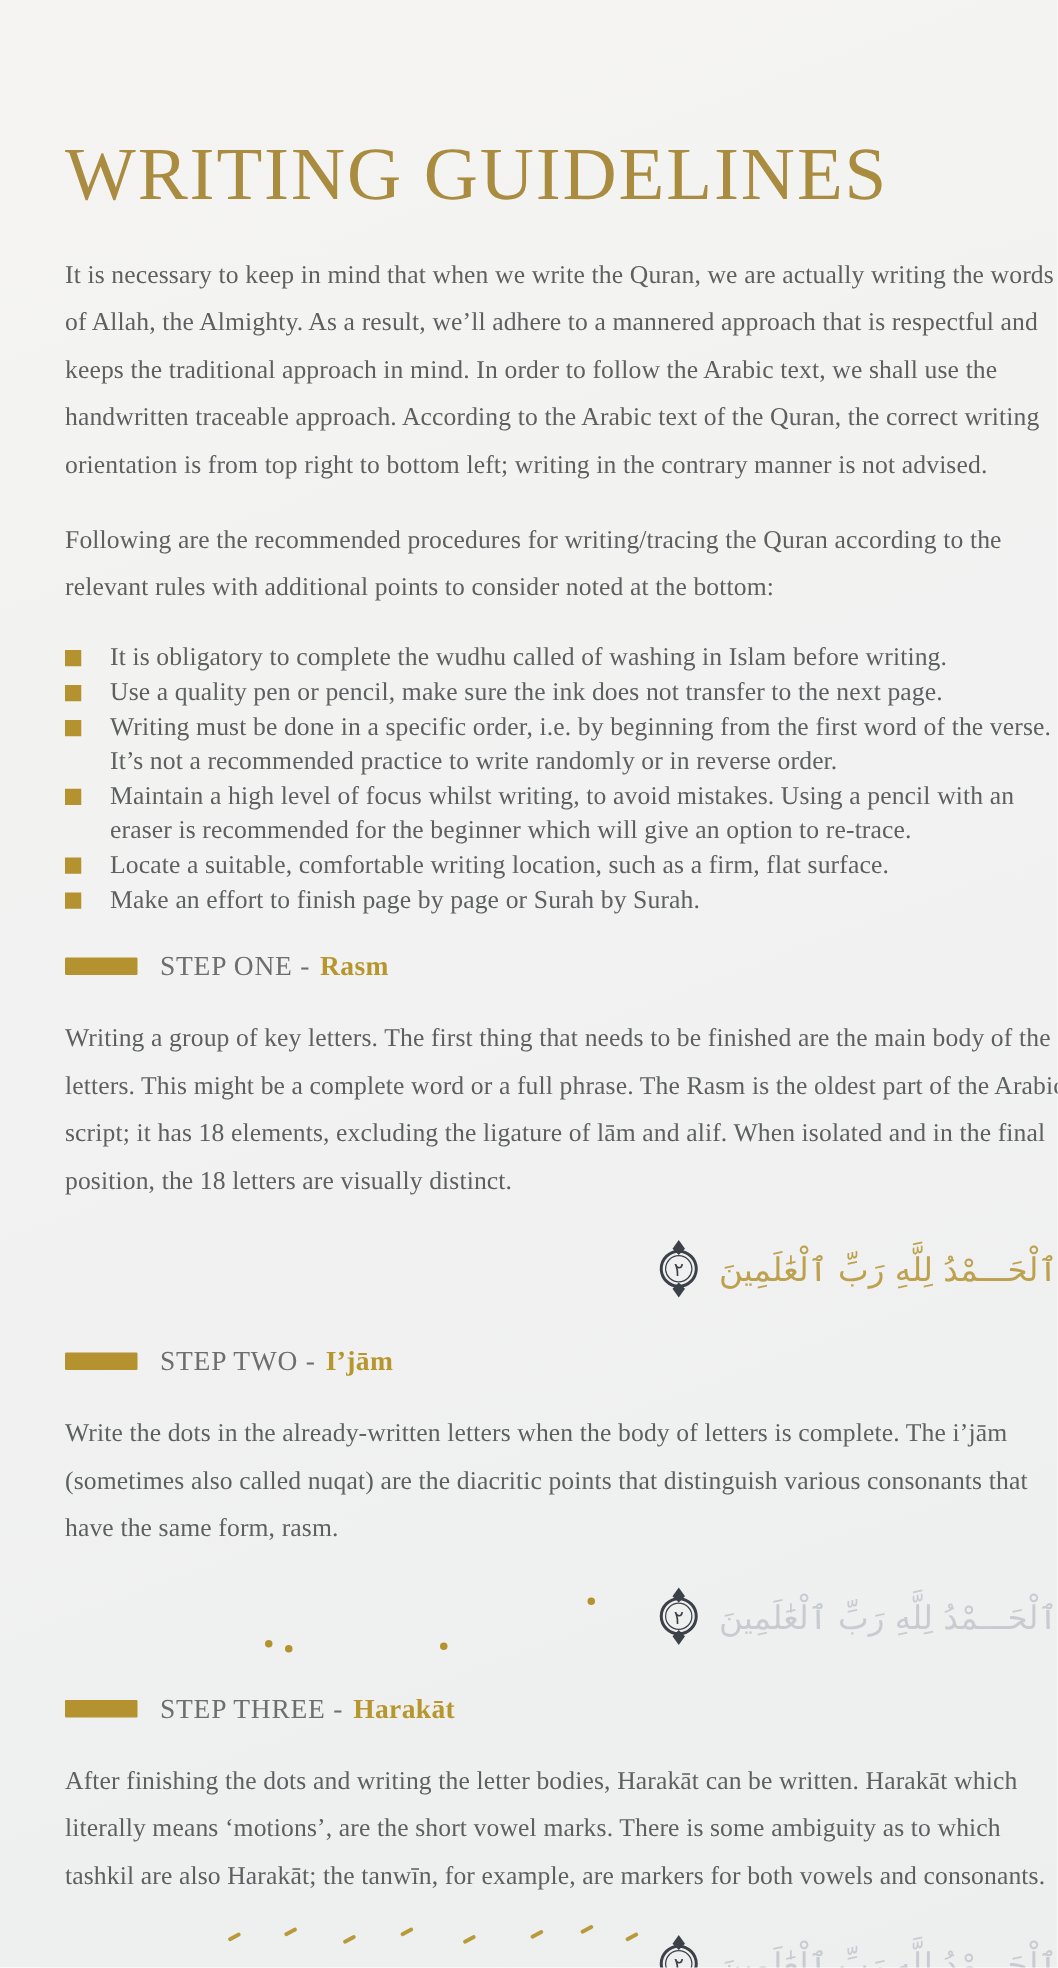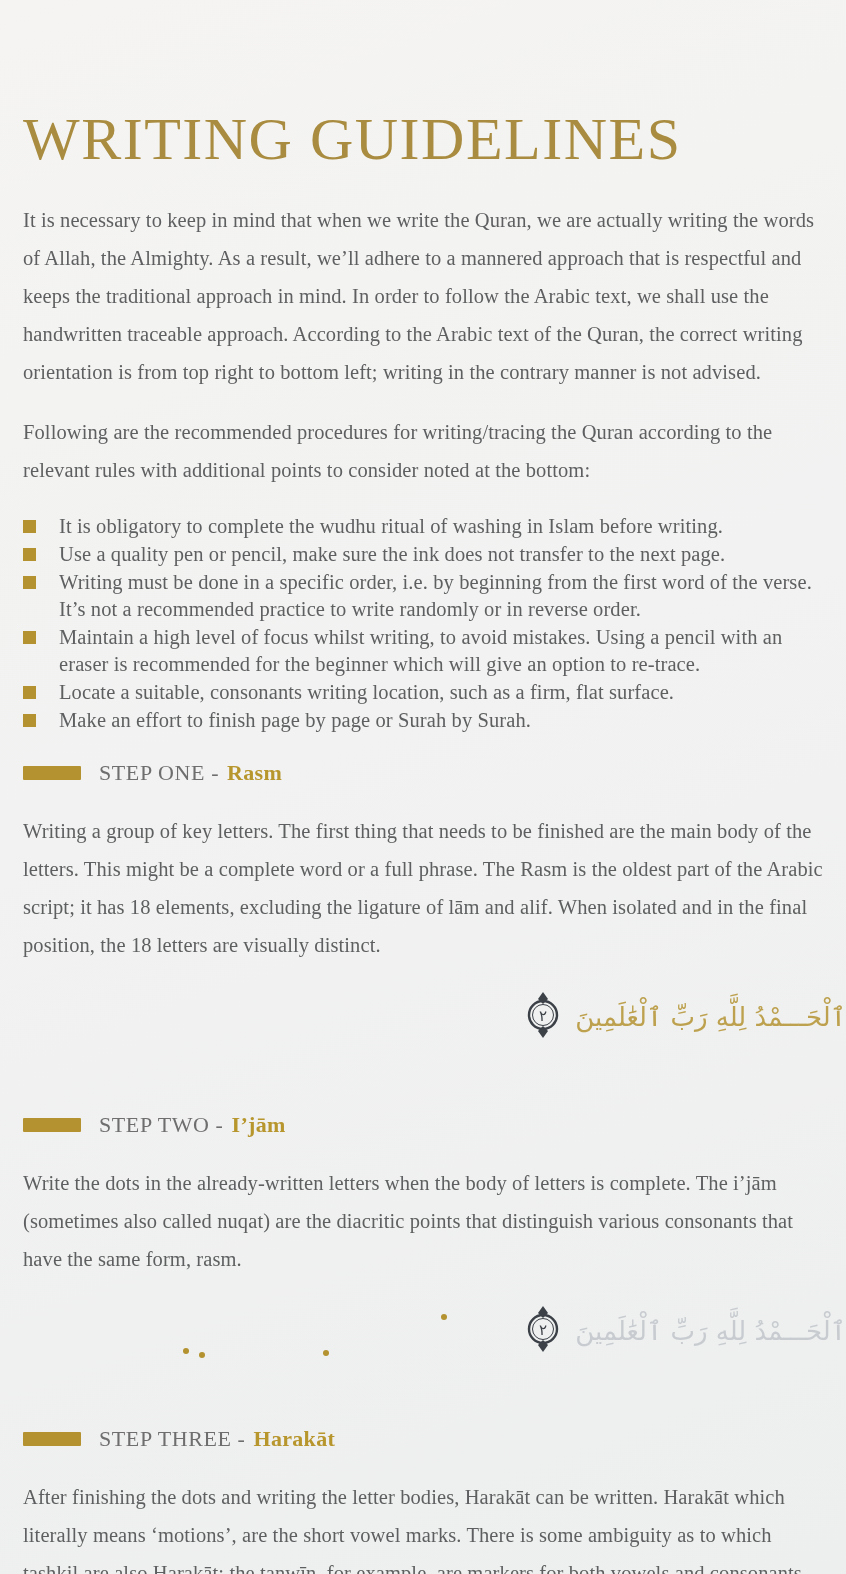--- a/index.html
+++ b/index.html
@@ -11,21 +11,21 @@
     height: 1574px;
     overflow: hidden;
     background: linear-gradient(160deg, #f5f4f2 0%, #f1f2f1 45%, #edefee 100%);
     font-family: "Liberation Serif", serif;
     color: #5e5f60;
   }
   .page {
     position: relative;
     width: 846px;
     height: 1574px;
-    padding-left: 23px;
+    padding-left: 52px;
     box-sizing: border-box;
   }
   .title {
     margin: 0;
     padding-top: 108px;
     font-size: 60px;
     line-height: 1.05;
     font-weight: 500;
     letter-spacing: 1.5px;
     color: #a98c3f;
@@ -64,21 +64,21 @@
     height: 13px;
     background: #b3922f;
   }
 
   .step-heading {
     display: flex;
     align-items: center;
     margin-top: 26px;
     height: 26px;
   }
-  .step-heading.later { margin-top: 56px; text-align: right; }
+  .step-heading.later { margin-top: 20px; text-align: right; }
   .gold-bar {
     width: 58px;
     height: 14px;
     background: #b3922f;
     margin-right: 18px;
     border-radius: 1px;
   }
   .step-label {
     font-size: 22px;
     color: #6e6e6e;
@@ -136,37 +136,37 @@
 
   <h1 class="title">WRITING GUIDELINES</h1>
 
   <p class="para intro">It is necessary to keep in mind that when we write the Quran, we are actually writing the words of Allah, the Almighty. As a result, we’ll adhere to a mannered approach that is respectful and keeps the traditional approach in mind. In order to follow the Arabic text, we shall use the handwritten traceable approach.  According to the Arabic text of the Quran, the correct writing orientation is from top right to bottom left; writing in the contrary manner is not advised.</p>
 
   <p class="para procedures">Following are the recommended procedures for writing/tracing the Quran according to the relevant rules with additional points to consider noted at the bottom:</p>
 
   <ul class="bullet-list">
     <li>
       <span class="bullet-square"></span>
-      <span>It is obligatory to complete the wudhu ritual of washing in Islam before writing.</span>
+      <span>It is obligatory to complete the wudhu called of washing in Islam before writing.</span>
     </li>
     <li>
       <span class="bullet-square"></span>
       <span>Use a quality pen or pencil, make sure the ink does not transfer to the next page.</span>
     </li>
     <li>
       <span class="bullet-square"></span>
       <span>Writing must be done in a specific order, i.e. by beginning from the first word of the verse. It’s not a recommended practice to write randomly or in reverse order.</span>
     </li>
     <li>
       <span class="bullet-square"></span>
       <span>Maintain a high level of focus whilst writing, to avoid mistakes. Using a pencil with an eraser is recommended for the beginner which will give an option to re-trace.</span>
     </li>
     <li>
       <span class="bullet-square"></span>
-      <span>Locate a suitable, consonants writing location, such as a firm, flat surface.</span>
+      <span>Locate a suitable, comfortable writing location, such as a firm, flat surface.</span>
     </li>
     <li>
       <span class="bullet-square"></span>
       <span>Make an effort to finish page by page or Surah by Surah.</span>
     </li>
   </ul>
 
   <div class="step-heading">
     <span class="gold-bar"></span>
     <span class="step-label">STEP ONE -</span>

